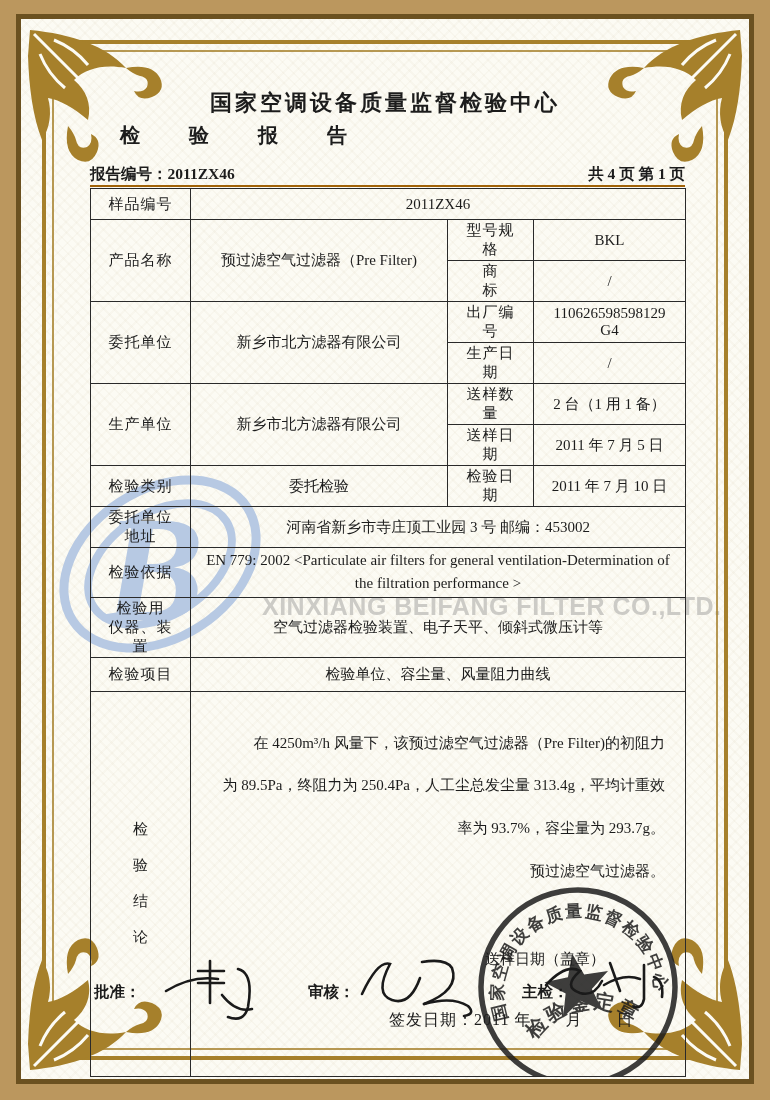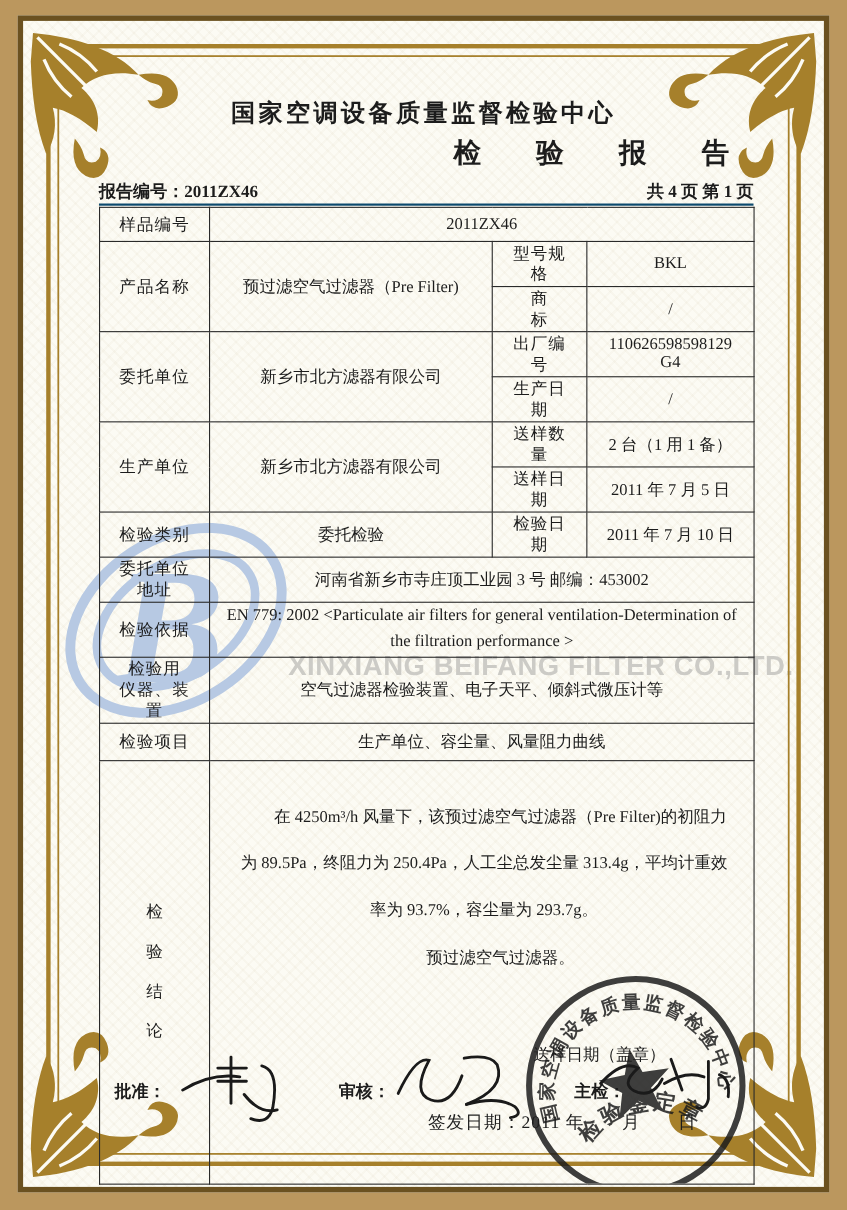--- a/index.html
+++ b/index.html
@@ -20,41 +20,41 @@
   .wm{position:absolute;z-index:1;pointer-events:none;}
   .wm-cn{
     left:243px;top:468px;font-size:116px;font-weight:bold;line-height:1;
     color:#d9d8d4;letter-spacing:7px;white-space:nowrap;
   }
   .wm-en{
     left:262px;top:592px;font-size:25px;font-weight:bold;color:#cccbc6;
     letter-spacing:0.5px;white-space:nowrap;font-family:"Liberation Sans","DejaVu Sans",sans-serif;
   }
   .org-title{left:85px;top:88px;width:600px;text-align:center;font-size:22px;font-weight:bold;letter-spacing:3px;}
-  .report-title{left:85px;top:122px;width:600px;text-align:right;font-size:25px;font-weight:bold;letter-spacing:22px;text-indent:22px;}
+  .report-title{left:98px;top:122px;width:600px;text-align:left;font-size:20px;font-weight:bold;letter-spacing:22px;text-indent:22px;}
   .repno-row{
     left:90px;top:160px;width:595px;height:25px;display:flex;justify-content:space-between;
-    align-items:flex-end;border-bottom:2px solid #0c4a6e;font-size:15.5px;font-weight:bold;
+    align-items:flex-end;border-bottom:2px solid #a16207;font-size:15.5px;font-weight:bold;
   }
   table.main{
     position:absolute;left:90px;top:188px;width:595px;z-index:3;
     border-collapse:collapse;table-layout:fixed;background:transparent;
   }
   table.main td{
     border:1.4px solid #2a2a2a;font-size:15px;text-align:center;vertical-align:middle;
     padding:1px 13px;overflow:hidden;
   }
   td.lab{letter-spacing:1px;}
   td.leftal{text-align:left;padding-left:14px;}
   td.small{font-size:13.4px;line-height:1.55;padding:2px 8px;}
   .concl-cell{position:relative;padding:0 !important;}
   .vlab{display:flex;flex-direction:column;align-items:center;justify-content:center;gap:17px;height:100%;}
   .concl-par{
     position:absolute;left:0;top:30px;width:100%;box-sizing:border-box;
-    padding:0 20px 0 24px;font-size:15px;line-height:2.85;text-align:center;
+    padding:0 20px 0 24px;font-size:15px;line-height:2.85;text-align:right;
   }
   .indent{text-indent:2em;}
   .seal-unit{position:absolute;left:294px;top:258px;font-size:15px;white-space:nowrap;}
   .issue-date{position:absolute;left:198px;top:306px;font-size:16px;white-space:nowrap;letter-spacing:1px;margin-top:12px;}
   .stamp-svg{position:absolute;left:282px;top:190px;}
   .sig-label{position:absolute;z-index:3;font-size:15.5px;font-weight:bold;}
   .sig-svg{position:absolute;z-index:3;}
   .logo-svg{position:absolute;left:42px;top:452px;z-index:1;pointer-events:none;}
 </style>
 </head>
@@ -159,21 +159,21 @@
     </tr>
     <tr style="height:40px">
       <td class="lab">
         <div>检验用</div>
         <div>仪器、装置</div>
       </td>
       <td colspan="3">空气过滤器检验装置、电子天平、倾斜式微压计等</td>
     </tr>
     <tr style="height:34px">
       <td class="lab">检验项目</td>
-      <td colspan="3">生产单位、容尘量、风量阻力曲线</td>
+      <td colspan="3">检验单位、容尘量、风量阻力曲线</td>
     </tr>
     <tr style="height:385px">
       <td>
         <div class="vlab">
           <span>检</span>
           <span>验</span>
           <span>结</span>
           <span>论</span>
         </div>
       </td>
@@ -197,21 +197,21 @@
             <text font-size="20" font-weight="bold" fill="#1d1d1d" letter-spacing="3" font-family="Liberation Serif, DejaVu Serif, serif">
               <textPath href="#arcBot" startOffset="50%" text-anchor="middle">检验鉴定章</textPath>
             </text>
           </g>
         </svg>
       </td>
     </tr>
   </tbody>
     </table>
 
-  <div class="sig-label" style="left:104px;top:982px">批准：</div>
+  <div class="sig-label" style="left:94px;top:982px">批准：</div>
   <svg class="sig-svg" style="left:160px;top:955px" width="120" height="70" viewBox="0 0 120 70">
     <g fill="none" stroke="#1a1a1a" stroke-width="2.6" stroke-linecap="round">
       <path d="M6,36 q26,-16 52,-12"></path>
       <path d="M50,6 v42"></path>
       <path d="M38,16 h26 M38,28 h26"></path>
       <path d="M78,14 q16,4 10,38 q-4,16 -20,10"></path>
       <path d="M62,40 q14,18 30,14"></path>
     </g>
   </svg>
 

